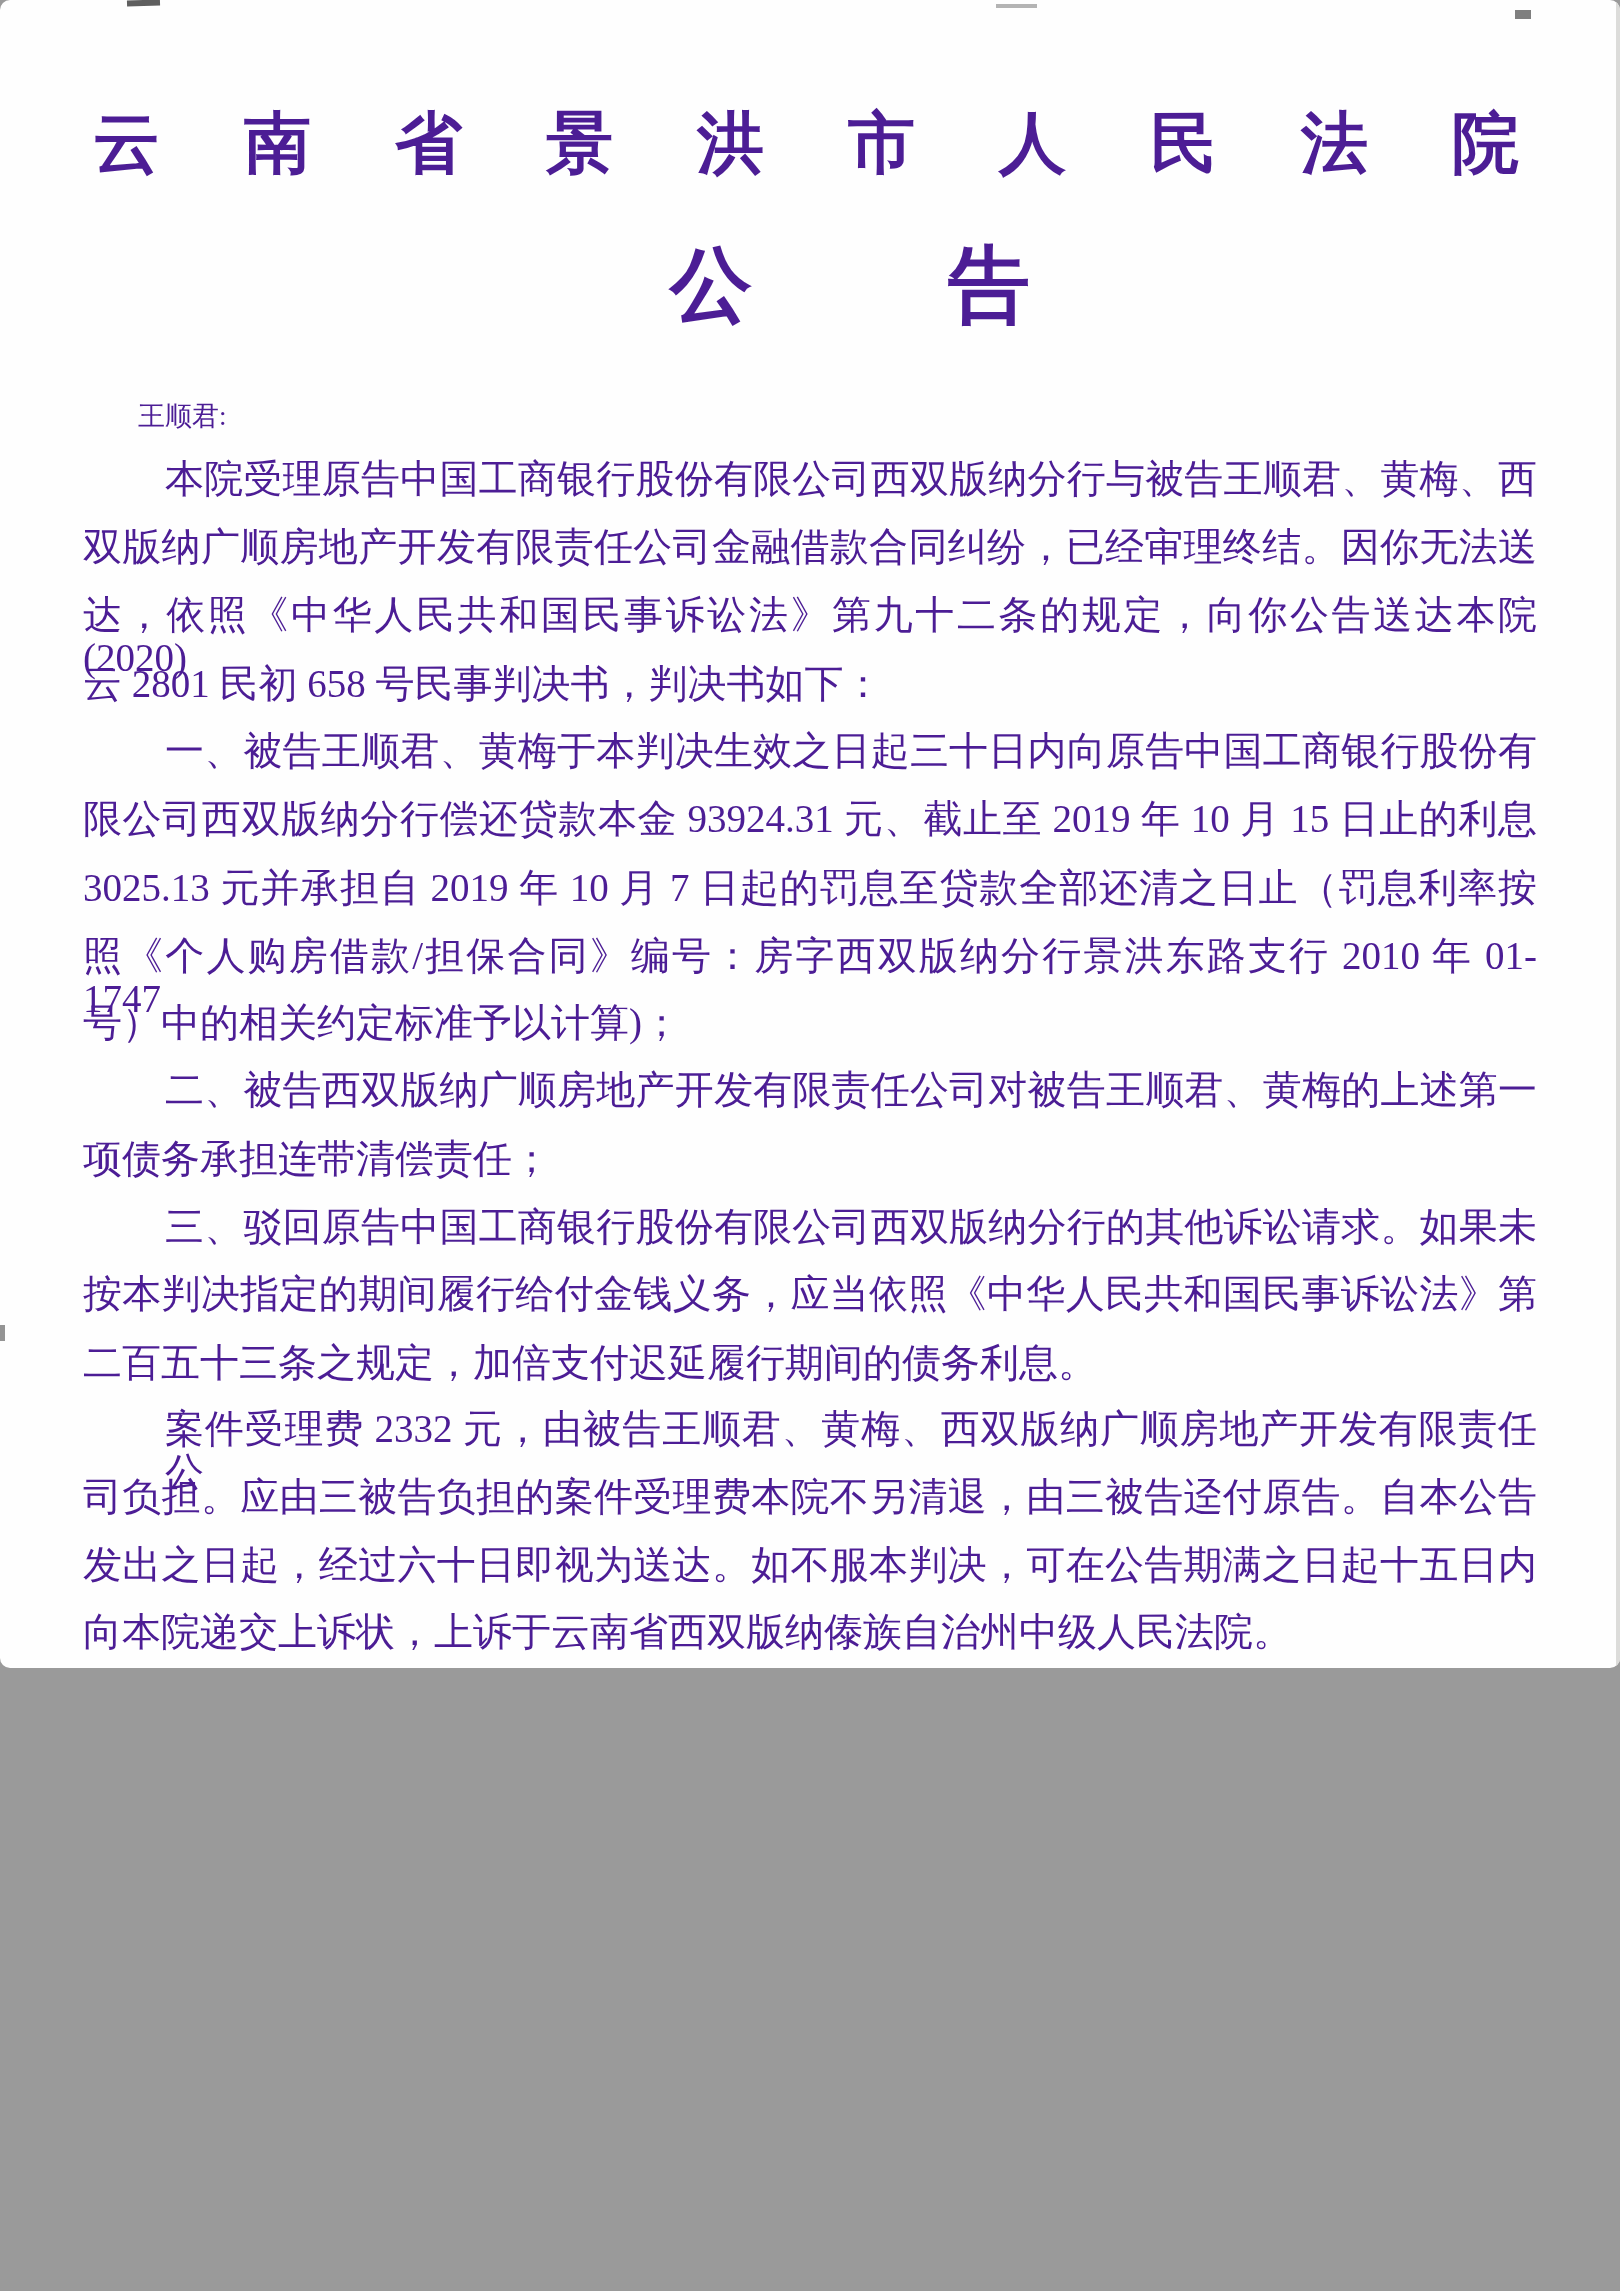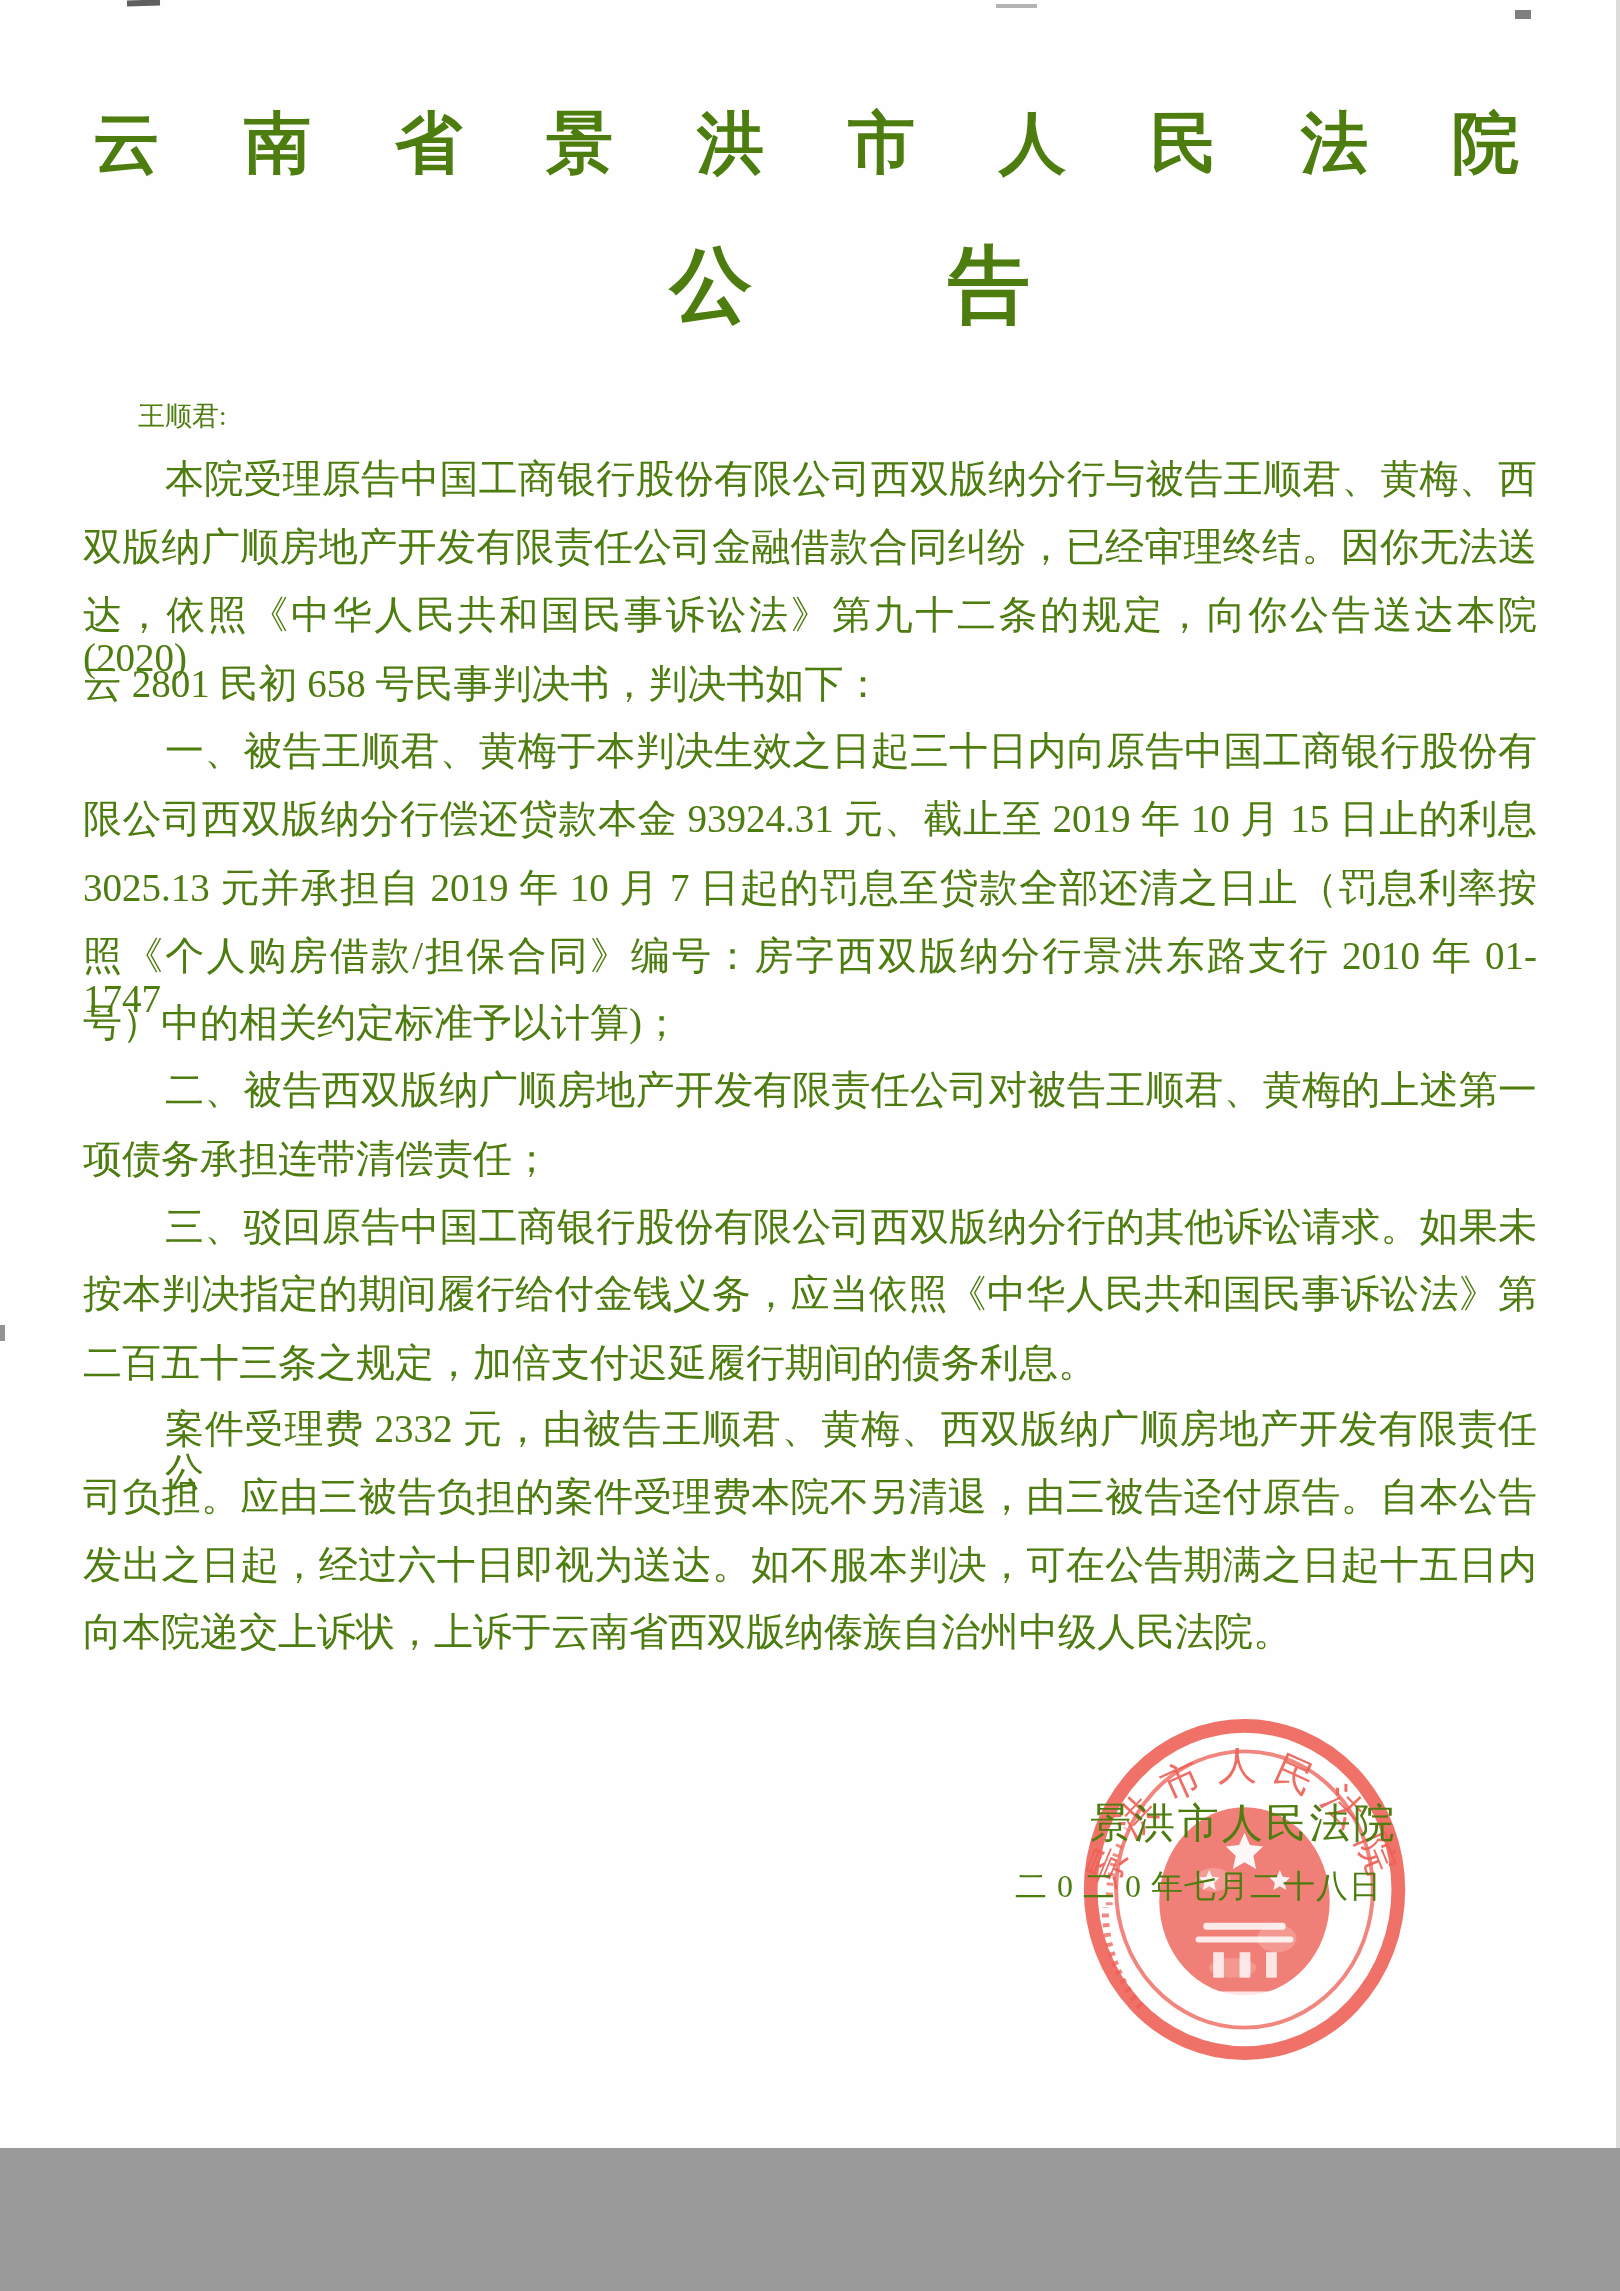--- a/index.html
+++ b/index.html
@@ -1,19 +1,19 @@
 <!DOCTYPE html>
 <html><head>
 <meta charset="utf-8">
 <style>
   html,body{margin:0;padding:0;background:#9a9a9a;}
   .page{
-    position:relative;width:1620px;height:2148px;background:#fefefe;
-    font-family:"Liberation Serif","DejaVu Serif",serif;color:#4d7c0f;
-    overflow:hidden;margin:0 auto;
+    position:relative;width:1620px;height:1668px;background:#fefefe;
+    font-family:"Liberation Serif","DejaVu Serif",serif;color:#4c1d95;
+    overflow:hidden;margin:0 auto;border-radius:10px;
   }
   .court-title{
     position:absolute;top:98px;left:93px;font-size:67px;font-weight:600;
     letter-spacing:84px;white-space:nowrap;
   }
   .notice-title{
     position:absolute;top:231px;left:670px;font-size:82px;font-weight:600;
     letter-spacing:196px;white-space:nowrap;text-align:right;
   }
   .salutation{

